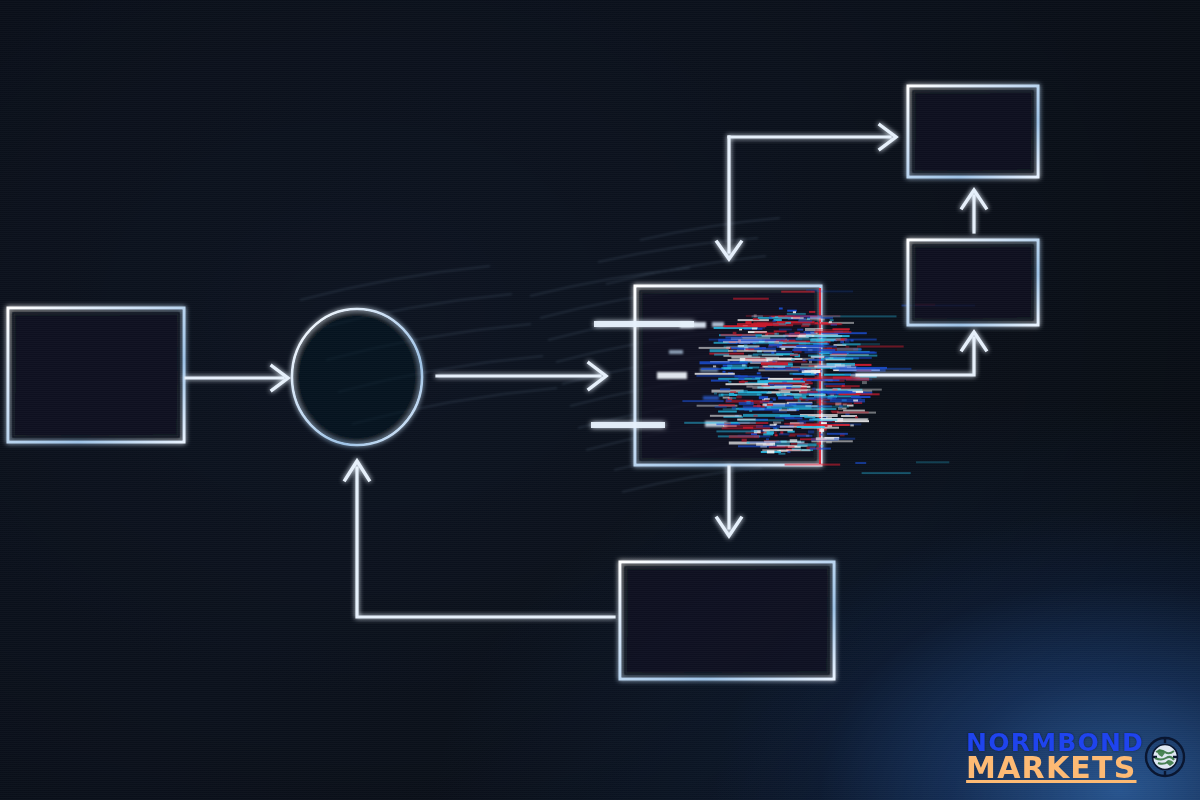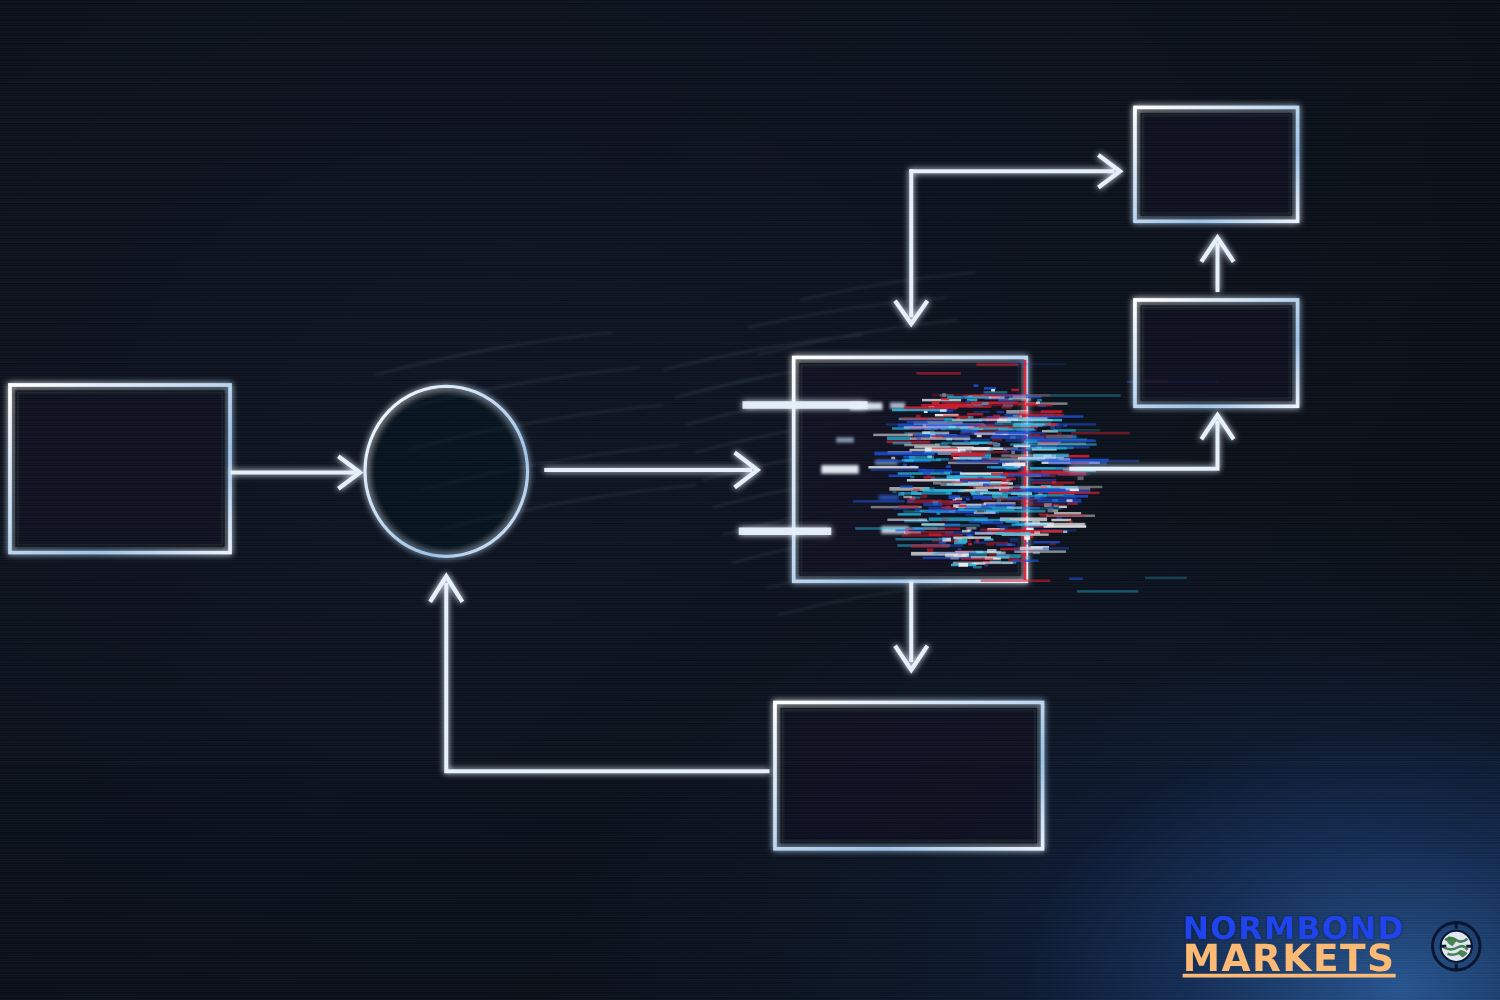--- a/index.html
+++ b/index.html
@@ -24,21 +24,21 @@
   svg.layer{position:absolute;left:0;top:0;width:1200px;height:800px;overflow:visible;}
   .nodebox{fill:rgba(12,19,31,.55);}
   .glow{filter:url(#softglow);}
   
   #logo{position:absolute;right:14px;bottom:18px;text-align:left;
         line-height:.92;user-select:none;}
   #logo .l1{font-size:25px;font-weight:bold;letter-spacing:1.2px;color:#1f44ee;
             font-family:"DejaVu Sans", sans-serif;text-shadow:0 0 2px rgba(0,0,0,.5);}
   #logo .l2{font-size:30px;font-weight:bold;letter-spacing:1.2px;color:#fdba74;
             font-family:"DejaVu Sans", sans-serif;text-decoration:underline;}
-  #logo .wrap{display:flex;align-items:center;gap:20px;justify-content:center;}
+  #logo .wrap{display:flex;align-items:center;gap:0;justify-content:center;}
 </style>
 </head>
 <body>
 
 <div id="stage">
 
   <div class="bg-base"></div>
   <div class="bg-vignette"></div>
 
   <svg class="layer" viewBox="0 0 1200 800">

